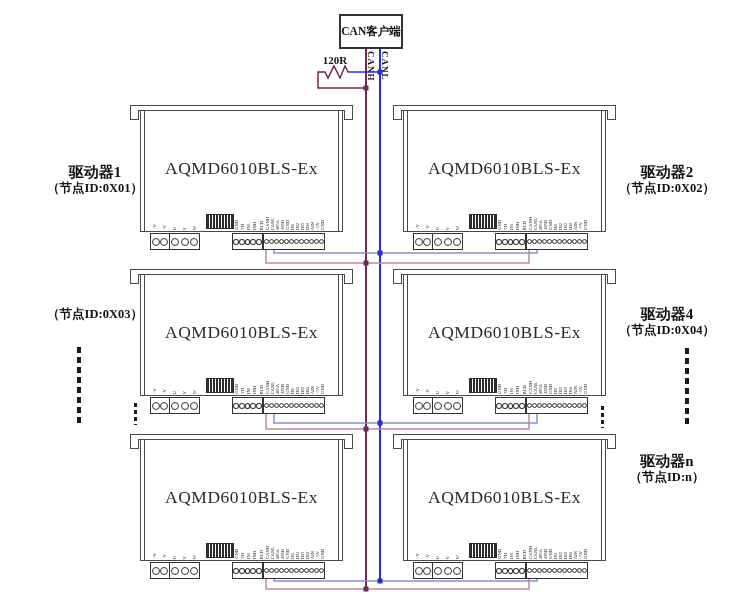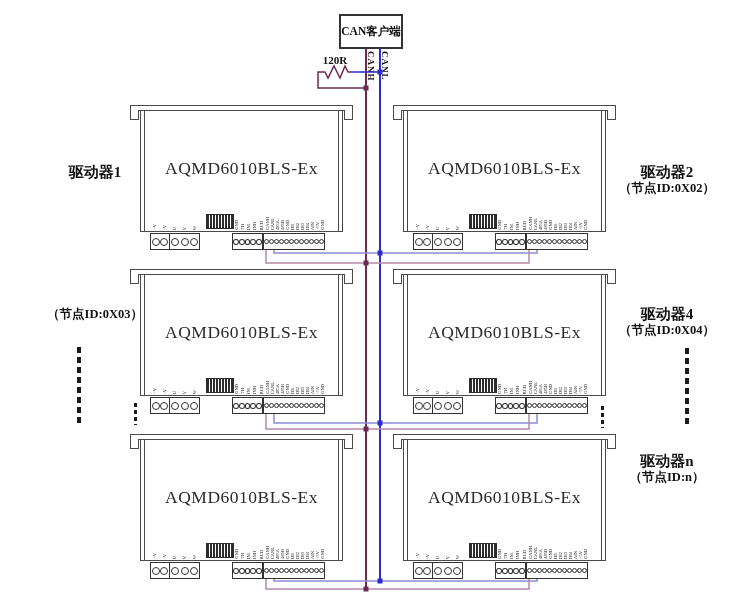--- a/index.html
+++ b/index.html
@@ -62,20 +62,21 @@
 
 <div id="stage">
 
   <div class="client-box">CAN客户端</div>
   <div class="bus-label label-canh">CANH</div>
   <div class="bus-label label-canl">CANL</div>
   <div class="res-label">120R</div>
 
   <div class="side-label sl-left" style="top:164px">
     <div class="l1">驱动器1</div>
+    <div class="l2">（节点ID:0X01）</div>
   </div>
   <div class="side-label sl-right" style="top:164px">
     <div class="l1">驱动器2</div>
     <div class="l2">（节点ID:0X02）</div>
   </div>
   <div class="side-label sl-left" style="top:306px">
     <div class="l2">（节点ID:0X03）</div>
   </div>
   <div class="side-label sl-right" style="top:306px">
     <div class="l1">驱动器4</div>

